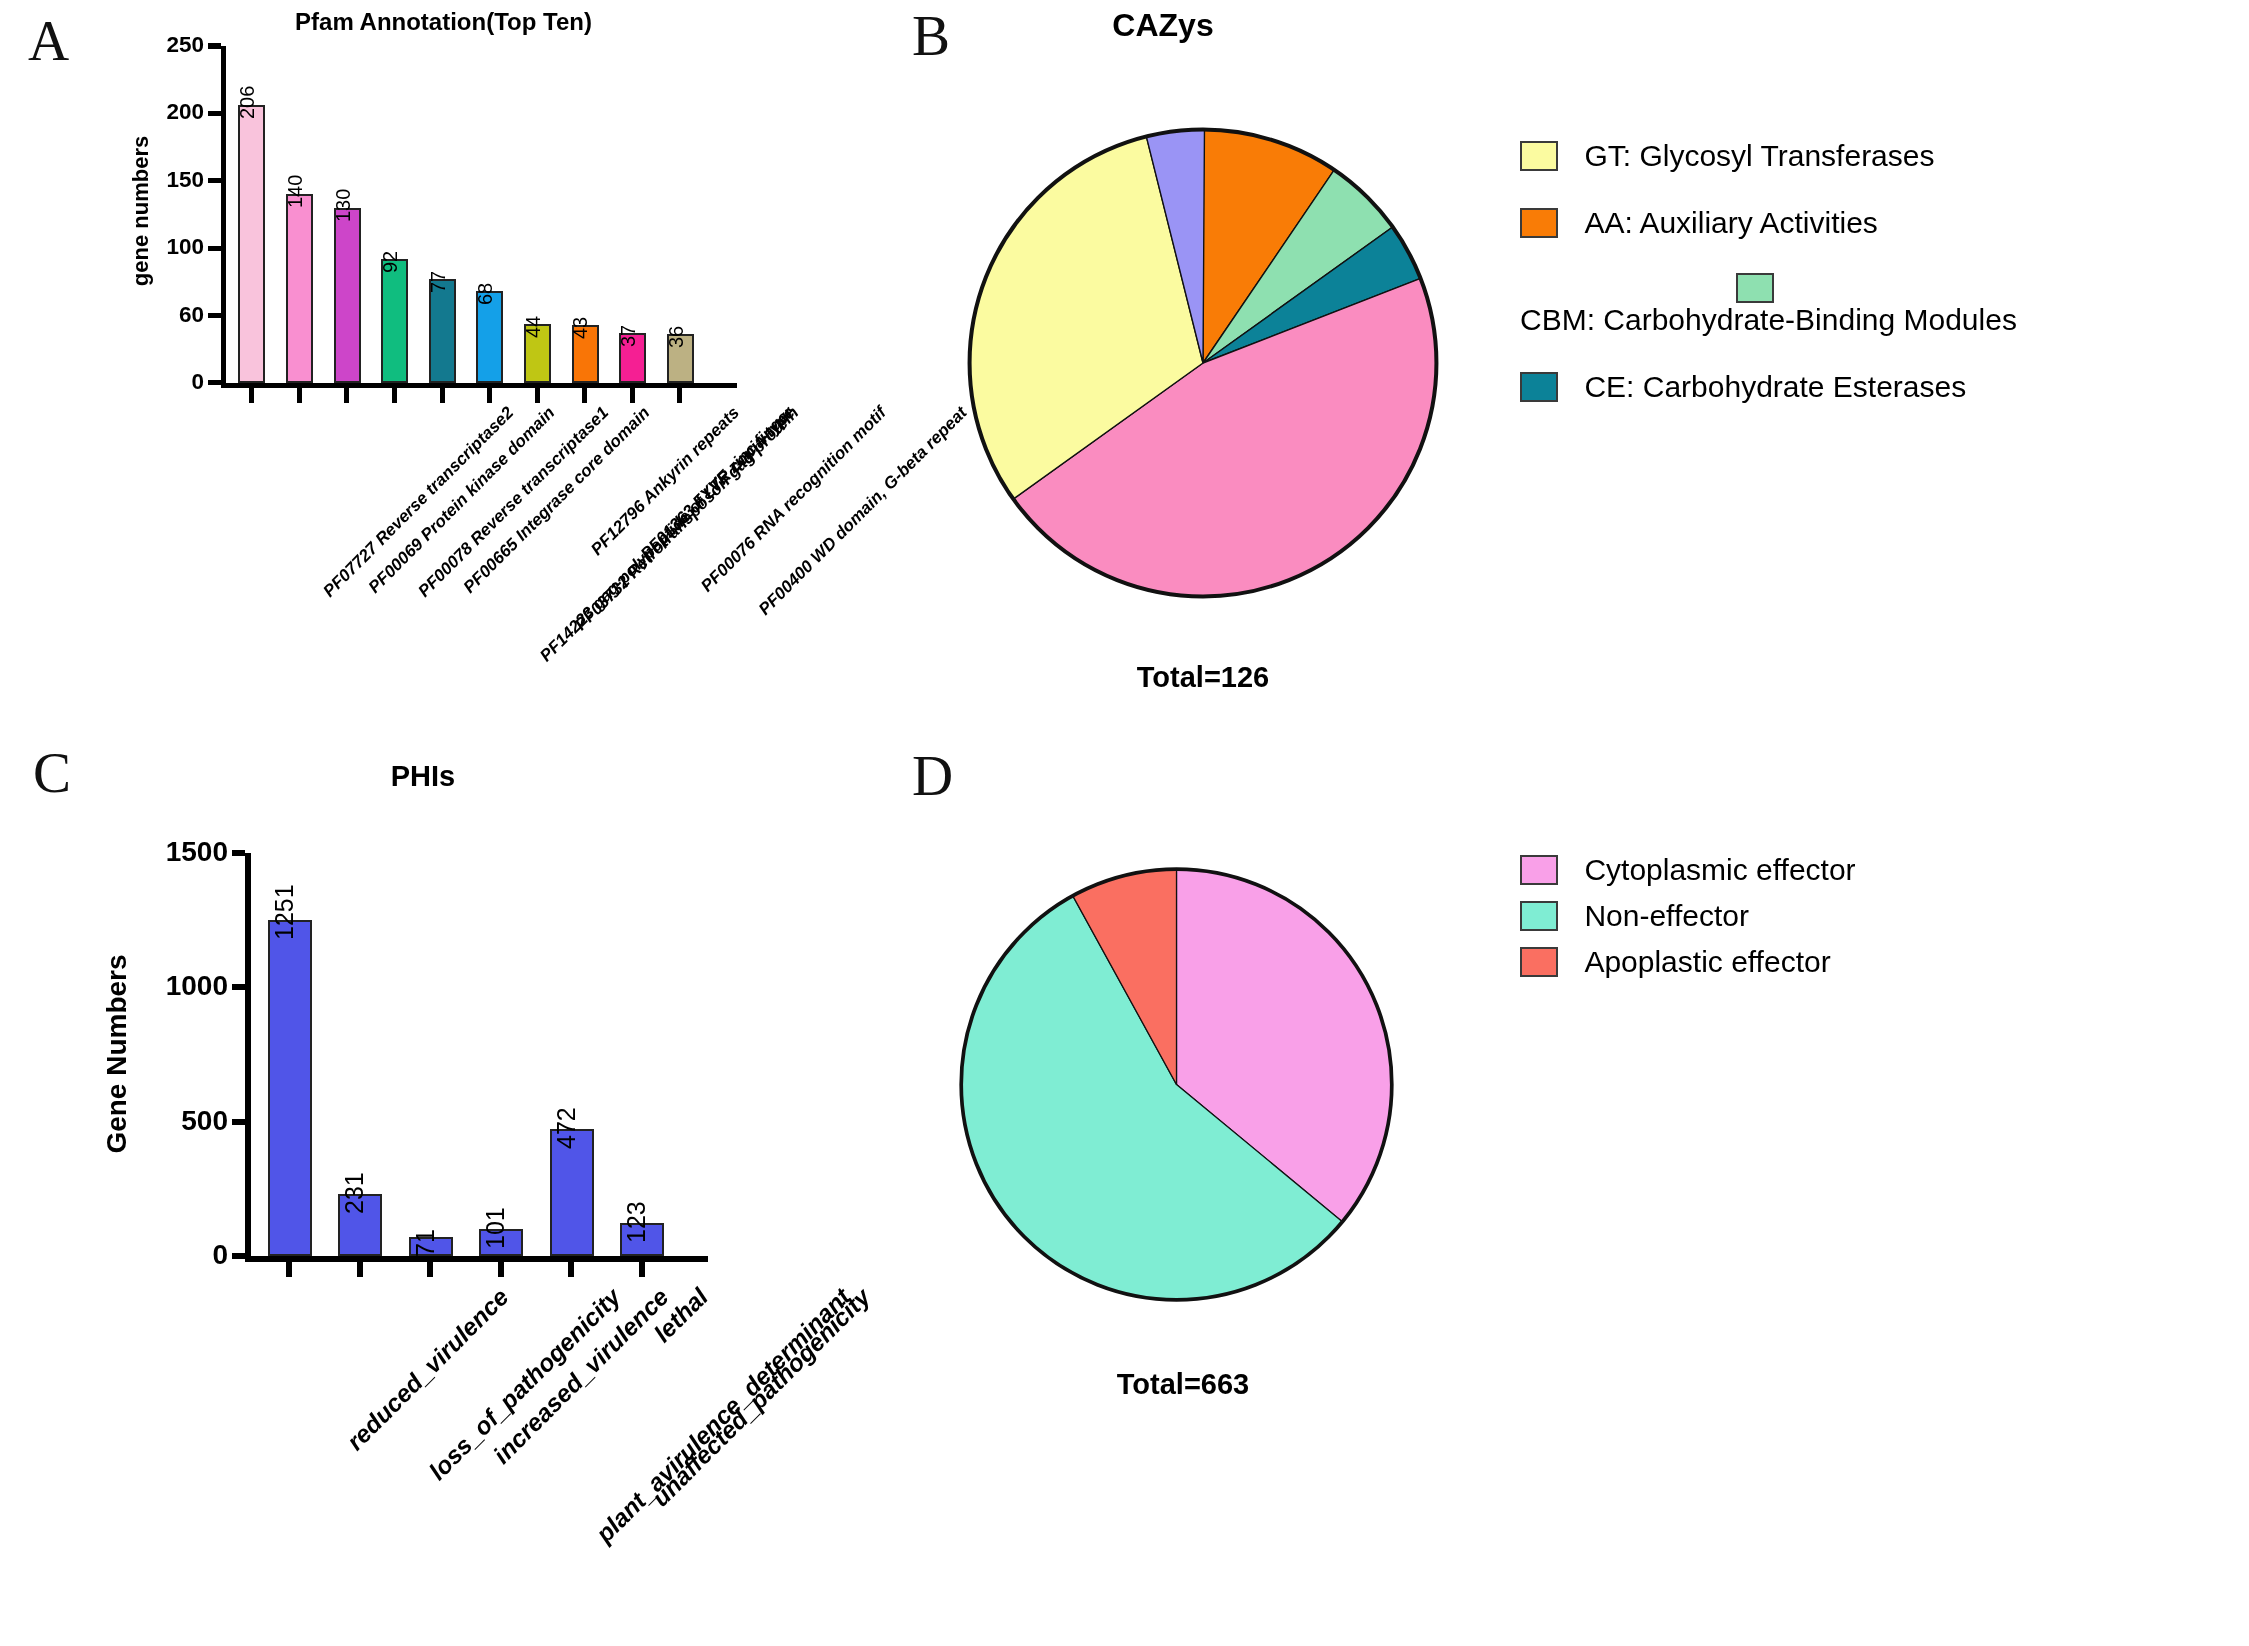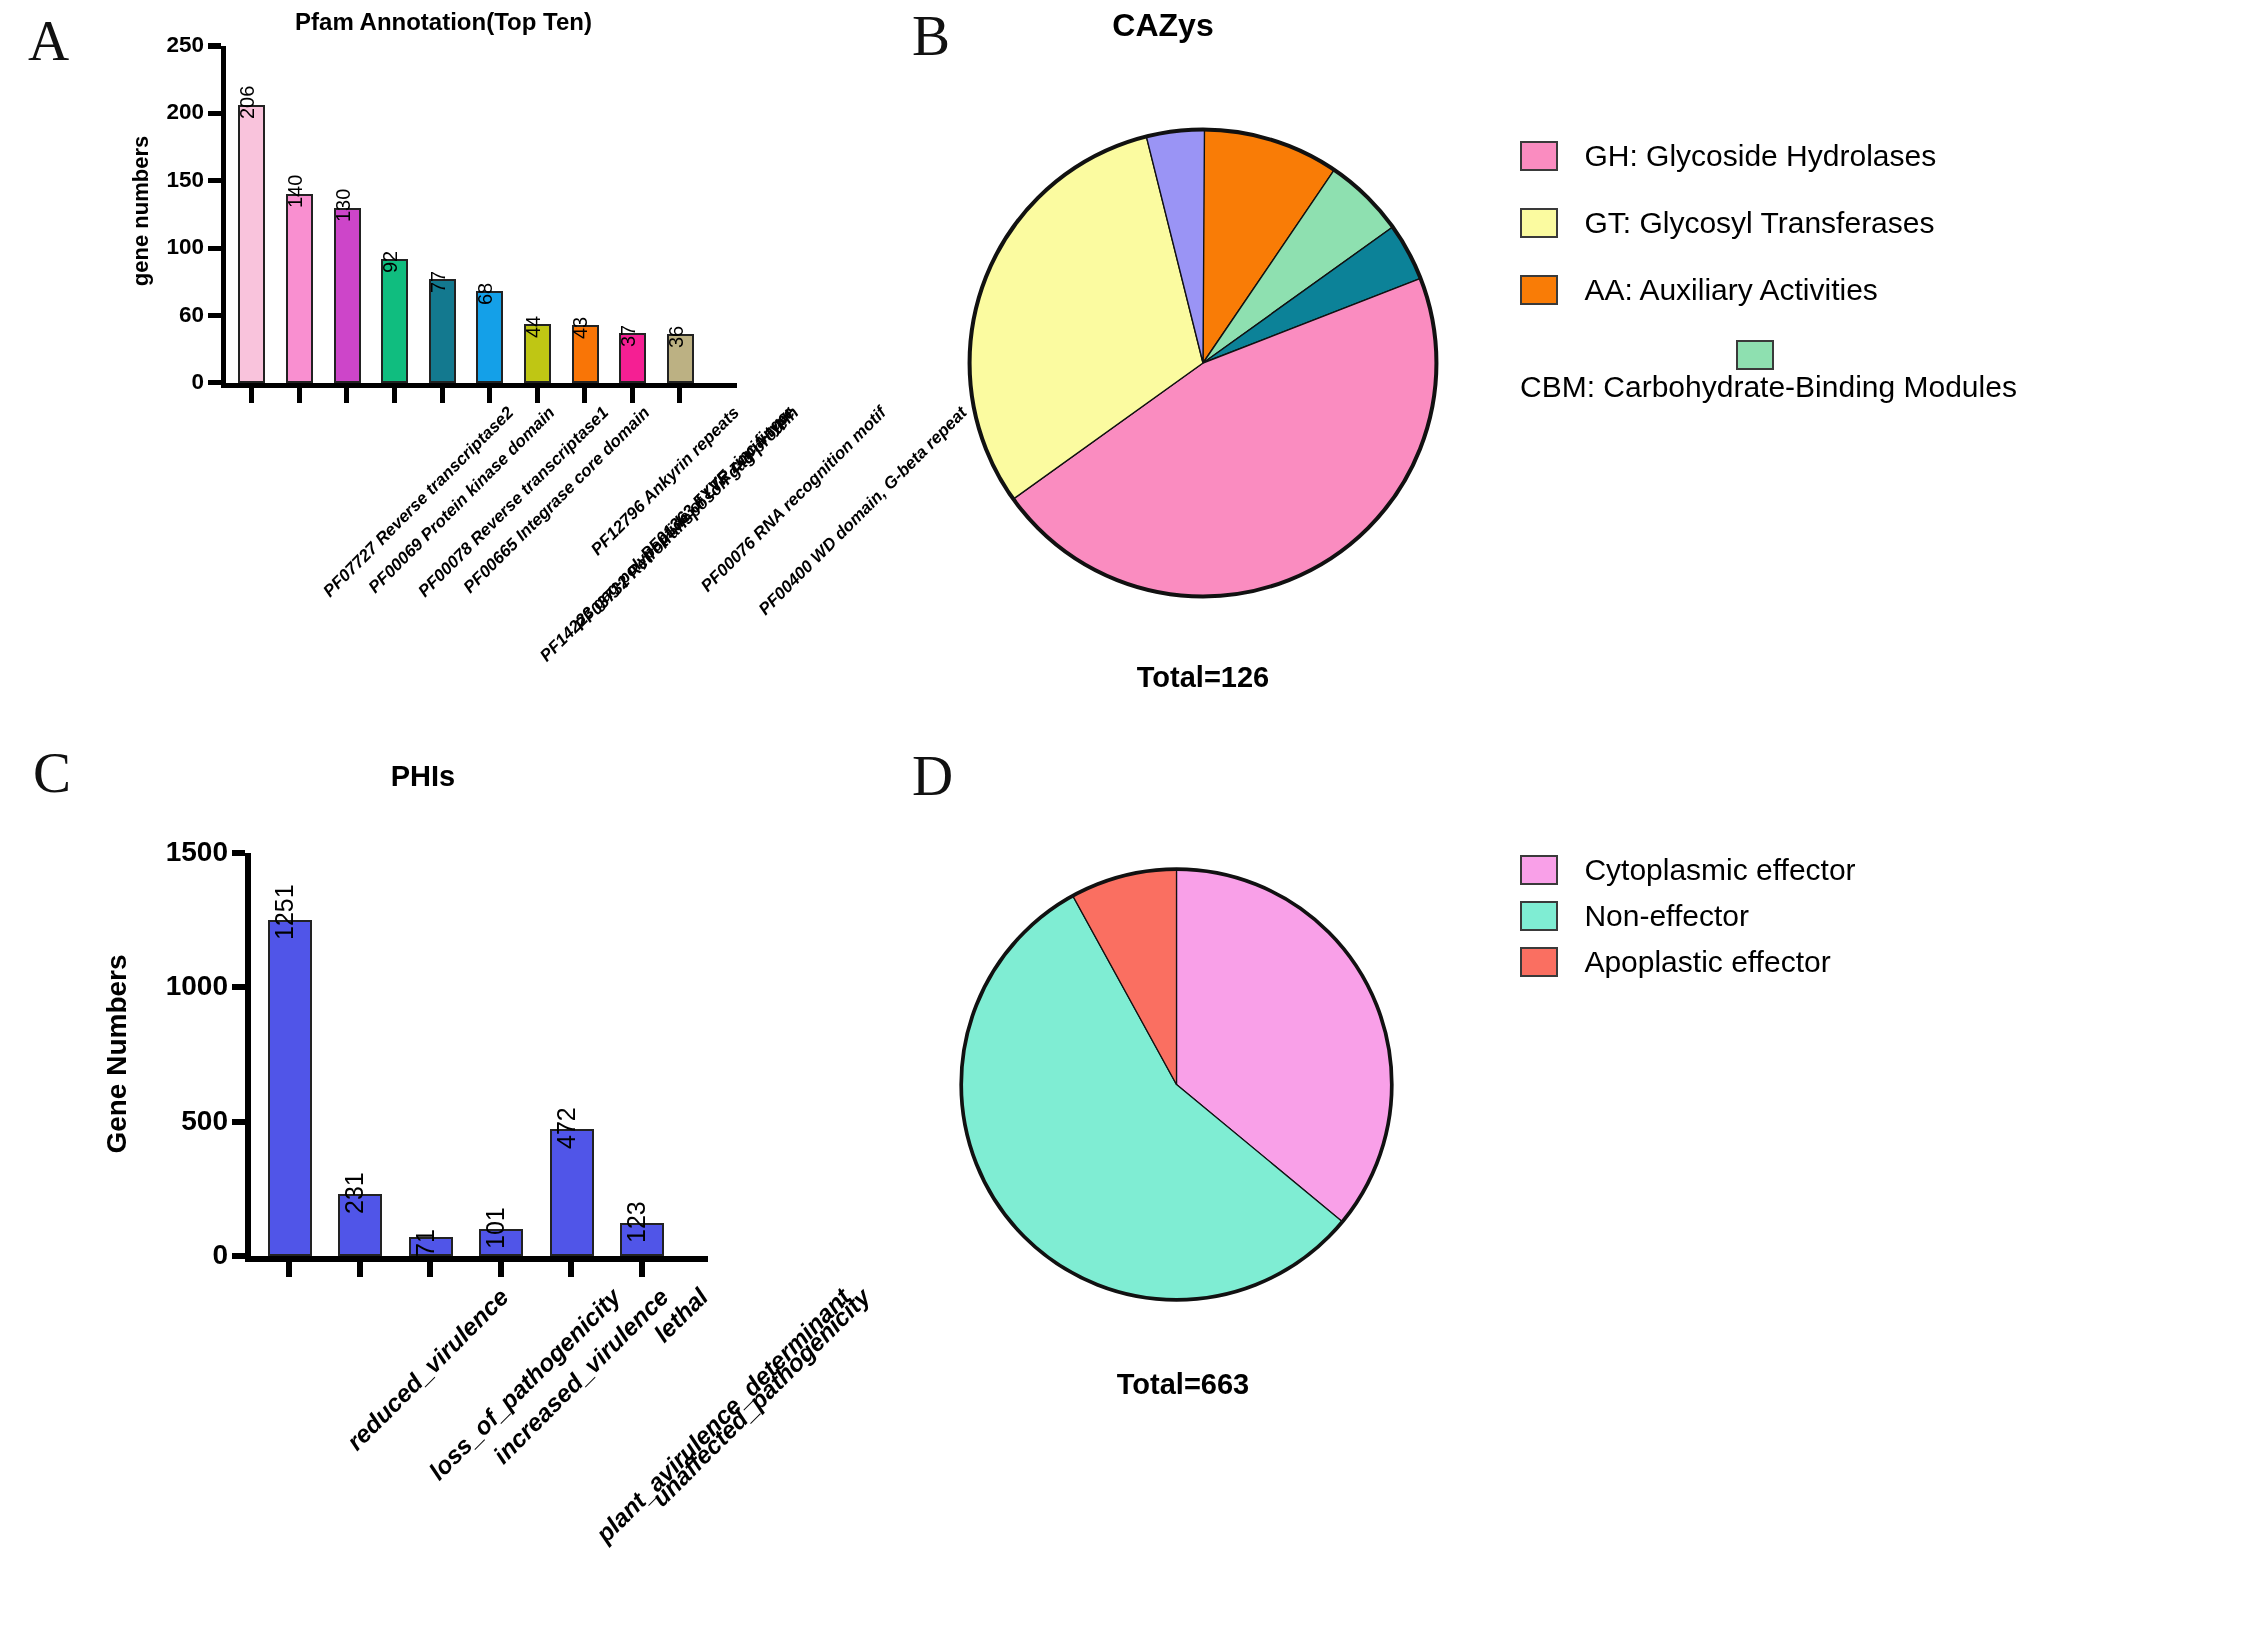--- a/index.html
+++ b/index.html
@@ -99,34 +99,34 @@
     <path d="M 100 100 L 175.58055729227772 45.809785390822434 A 93 93 0 0 1 186.68261345861362 66.30839089647726 Z" fill="#0c8298" stroke="#111" stroke-width="0.55"></path>
     <path d="M 100 100 L 186.68261345861362 66.30839089647726 A 93 93 0 0 1 24.41944270772224 154.19021460917753 Z" fill="#fa8cc0" stroke="#111" stroke-width="0.55"></path>
     <path d="M 100 100 L 24.41944270772224 154.19021460917753 A 93 93 0 0 1 77.43827153602719 9.778226526420141 Z" fill="#fbfba0" stroke="#111" stroke-width="0.55"></path>
     <path d="M 100 100 L 77.43827153602719 9.778226526420141 A 93 93 0 0 1 100.58433238879701 7.001835740379249 Z" fill="#9a94f5" stroke="#111" stroke-width="0.55"></path>
     <circle cx="100" cy="100" r="93" fill="none" stroke="#111" stroke-width="1.6"></circle>
   </svg>
 <div class="total-lab" style="left:1031px;top:661px;width:344px;font-size:29px;">Total=126</div>
 
 <div id="legendB" style="position:absolute;left:1520px;top:139px;">
     <div class="legend-row" style="margin-bottom: 33px;">
-      <span class="swatch" style="width: 38px; height: 30px; background: rgb(250, 140, 192); margin-right: 26.4px;"></span>
-      <span class="legend-label" style="font-size: 30px;">GH: Glycoside Hydrolases</span>
-    </div>
-    <div class="legend-row" style="margin-bottom: 33px;">
       <span class="swatch" style="width: 38px; height: 30px; background: rgb(251, 251, 160); margin-right: 26.4px;"></span>
       <span class="legend-label" style="font-size: 30px;">GT: Glycosyl Transferases</span>
     </div>
     <div class="legend-row" style="margin-bottom: 33px;">
       <span class="swatch" style="width: 38px; height: 30px; background: rgb(249, 124, 6); margin-right: 26.4px;"></span>
       <span class="legend-label" style="font-size: 30px;">AA: Auxiliary Activities</span>
     </div>
     <div class="legend-row" style="margin-bottom: 33px; flex-direction: column;">
       <span class="swatch" style="width: 38px; height: 30px; background: rgb(142, 224, 176); margin-right: 26.4px;"></span>
       <span class="legend-label" style="font-size: 30px;">CBM: Carbohydrate-Binding Modules</span>
+    </div>
+    <div class="legend-row" style="margin-bottom: 33px;">
+      <span class="swatch" style="width: 38px; height: 30px; background: rgb(12, 130, 152); margin-right: 26.4px;"></span>
+      <span class="legend-label" style="font-size: 30px;">CE: Carbohydrate Esterases</span>
     </div>
   </div>
 
 <div class="panel-letter" style="left:33px;top:744px;">C</div>
 <div class="chart-title" style="left:238px;top:760px;width:370px;font-size:29px;">PHIs</div>
 
 <div id="panelC-plot" style="position:absolute;left:159px;top:853px;width:568px;height:476px;">
   <div class="axis-title" style="left:-142px;top:185px;font-size:28px;transform:rotate(-90deg);transform-origin:center;white-space:nowrap;">Gene Numbers</div>
   <div id="C-yticks">
       <div class="axis-line" style="left: 86px; top: 0px; width: 6px; height: 403px;"></div>

